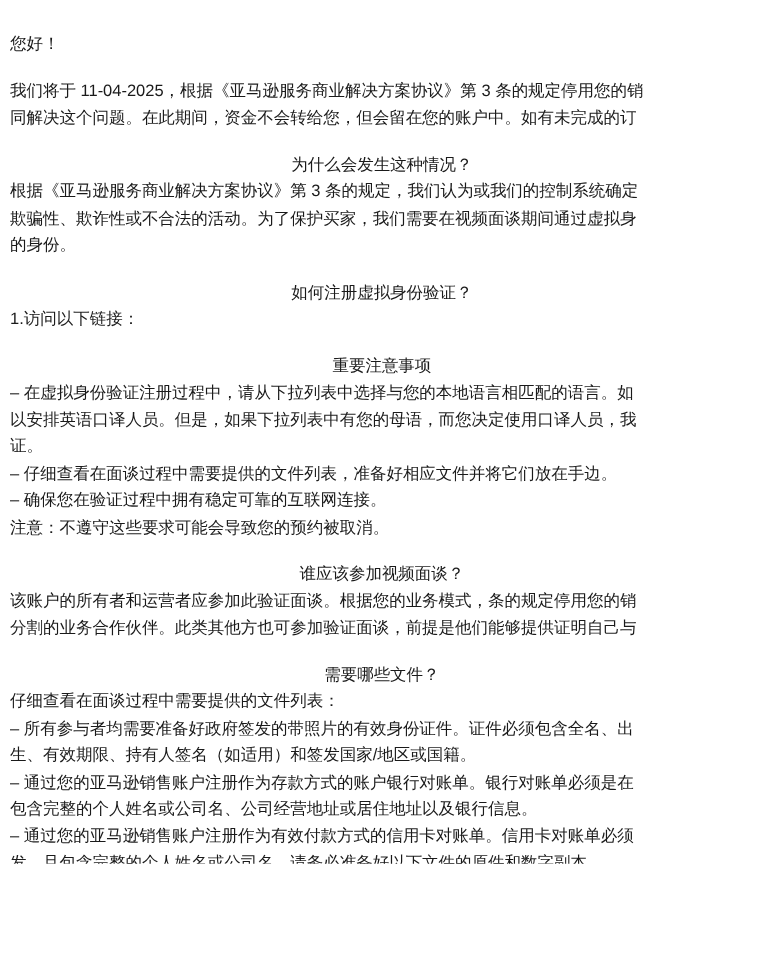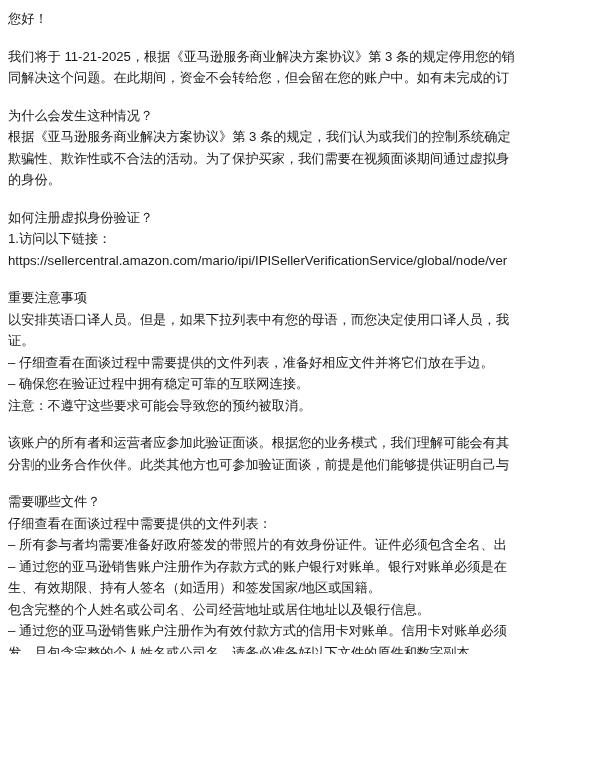--- a/index.html
+++ b/index.html
@@ -10,36 +10,37 @@
   }
   body {
     width: 611px;
     height: 781px;
     overflow: hidden;
     font-family: "Liberation Sans", sans-serif;
     color: #1a1a1a;
   }
   .doc {
     width: 611px;
-    padding: 8px 8px 0 8px;
+    padding: 24px 8px 0 8px;
     font-size: 13.2px;
     line-height: 21.5px;
   }
   .p {
     margin: 0 0 0 0;
     white-space: nowrap;
     overflow: hidden;
   }
   .block {
     margin-bottom: 16px;
   }
   .heading {
     margin: 0;
     white-space: nowrap;
     overflow: hidden;
+    text-align: center;
   }
   .link {
     color: #1a1a1a;
     text-decoration: none;
     white-space: nowrap;
   }
   .cut {
     overflow: hidden;
     white-space: nowrap;
   }
@@ -51,55 +52,56 @@
 </head>
 <body>
 
 <div class="doc">
 
   <div class="block">
     <div class="p">您好！</div>
   </div>
 
   <div class="block">
-    <div class="p">我们将于 11-21-2025，根据《亚马逊服务商业解决方案协议》第 3 条的规定停用您的销</div>
+    <div class="p">我们将于 11-04-2025，根据《亚马逊服务商业解决方案协议》第 3 条的规定停用您的销</div>
     <div class="p">同解决这个问题。在此期间，资金不会转给您，但会留在您的账户中。如有未完成的订</div>
   </div>
 
   <div class="block">
     <div class="heading">为什么会发生这种情况？</div>
     <div class="p">根据《亚马逊服务商业解决方案协议》第 3 条的规定，我们认为或我们的控制系统确定</div>
     <div class="p">欺骗性、欺诈性或不合法的活动。为了保护买家，我们需要在视频面谈期间通过虚拟身</div>
     <div class="p">的身份。</div>
   </div>
 
   <div class="block">
     <div class="heading">如何注册虚拟身份验证？</div>
     <div class="p">1.访问以下链接：</div>
-    <div class="p cut"><a class="link" href="#">https://sellercentral.amazon.com/mario/ipi/IPISellerVerificationService/global/node/ver</a></div>
   </div>
 
   <div class="block">
     <div class="heading">重要注意事项</div>
+    <div class="p">– 在虚拟身份验证注册过程中，请从下拉列表中选择与您的本地语言相匹配的语言。如</div>
     <div class="p">以安排英语口译人员。但是，如果下拉列表中有您的母语，而您决定使用口译人员，我</div>
     <div class="p">证。</div>
     <div class="p">– 仔细查看在面谈过程中需要提供的文件列表，准备好相应文件并将它们放在手边。</div>
     <div class="p">– 确保您在验证过程中拥有稳定可靠的互联网连接。</div>
     <div class="p">注意：不遵守这些要求可能会导致您的预约被取消。</div>
   </div>
 
   <div class="block">
-    <div class="p">该账户的所有者和运营者应参加此验证面谈。根据您的业务模式，我们理解可能会有其</div>
+    <div class="heading">谁应该参加视频面谈？</div>
+    <div class="p">该账户的所有者和运营者应参加此验证面谈。根据您的业务模式，条的规定停用您的销</div>
     <div class="p">分割的业务合作伙伴。此类其他方也可参加验证面谈，前提是他们能够提供证明自己与</div>
   </div>
 
   <div class="block">
     <div class="heading">需要哪些文件？</div>
     <div class="p">仔细查看在面谈过程中需要提供的文件列表：</div>
     <div class="p">– 所有参与者均需要准备好政府签发的带照片的有效身份证件。证件必须包含全名、出</div>
+    <div class="p">生、有效期限、持有人签名（如适用）和签发国家/地区或国籍。</div>
     <div class="p">– 通过您的亚马逊销售账户注册作为存款方式的账户银行对账单。银行对账单必须是在</div>
-    <div class="p">生、有效期限、持有人签名（如适用）和签发国家/地区或国籍。</div>
     <div class="p">包含完整的个人姓名或公司名、公司经营地址或居住地址以及银行信息。</div>
     <div class="p">– 通过您的亚马逊销售账户注册作为有效付款方式的信用卡对账单。信用卡对账单必须</div>
     <div class="p lastline">发，且包含完整的个人姓名或公司名、请务必准备好以下文件的原件和数字副本。</div>
   </div>
 
 </div>
 
 </body></html>

